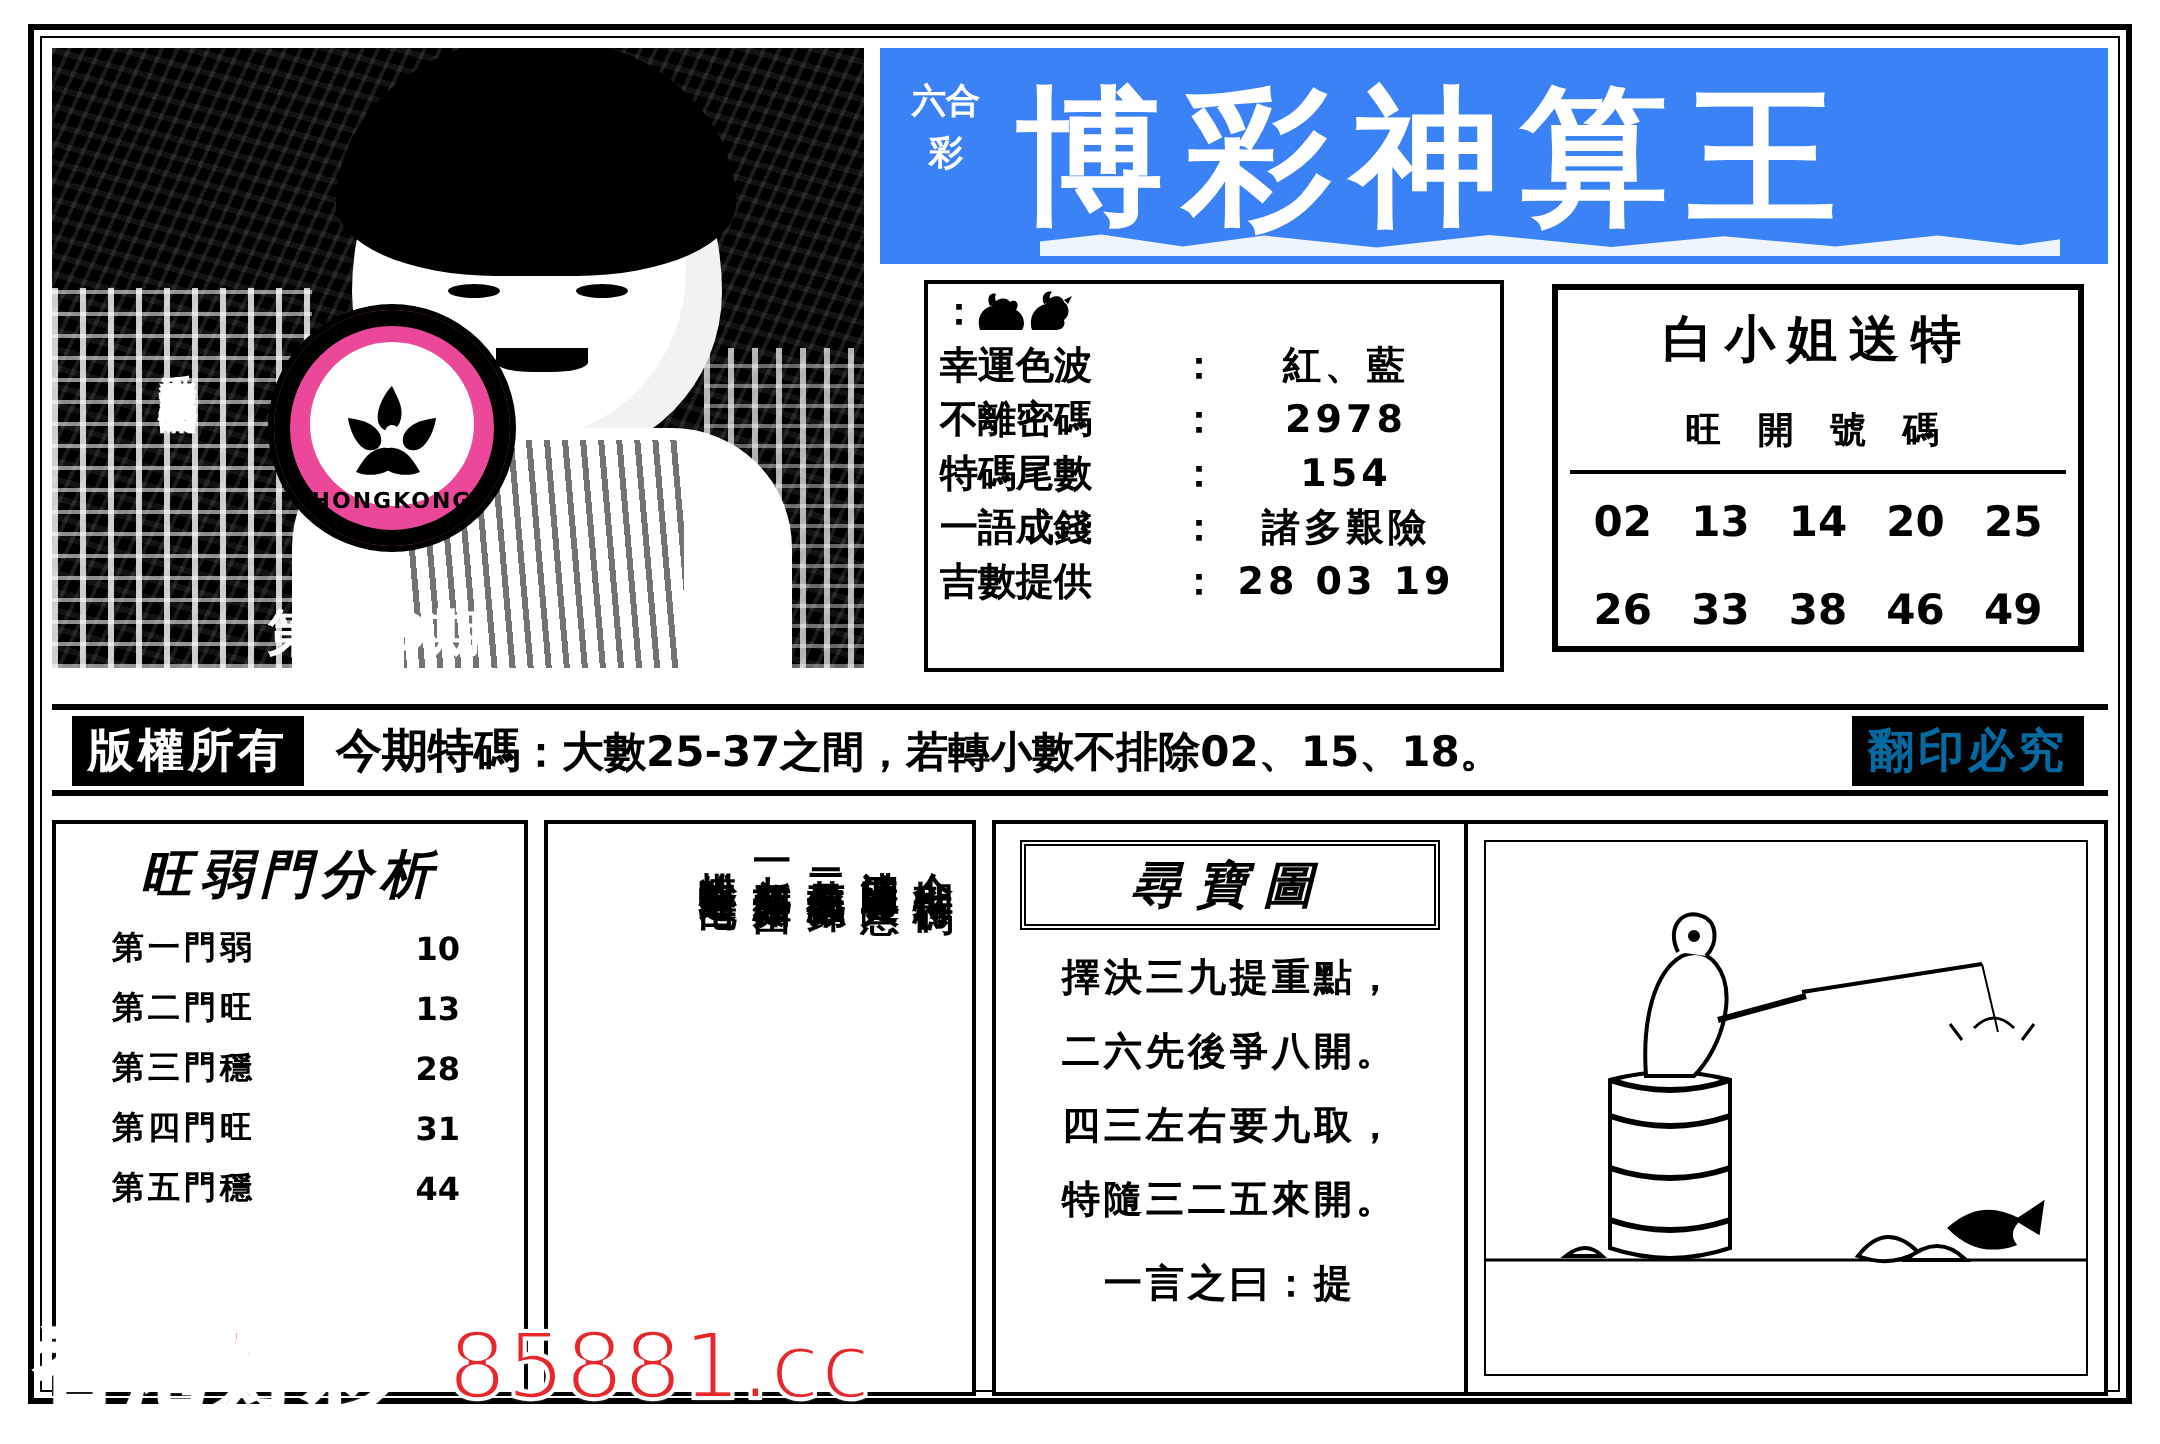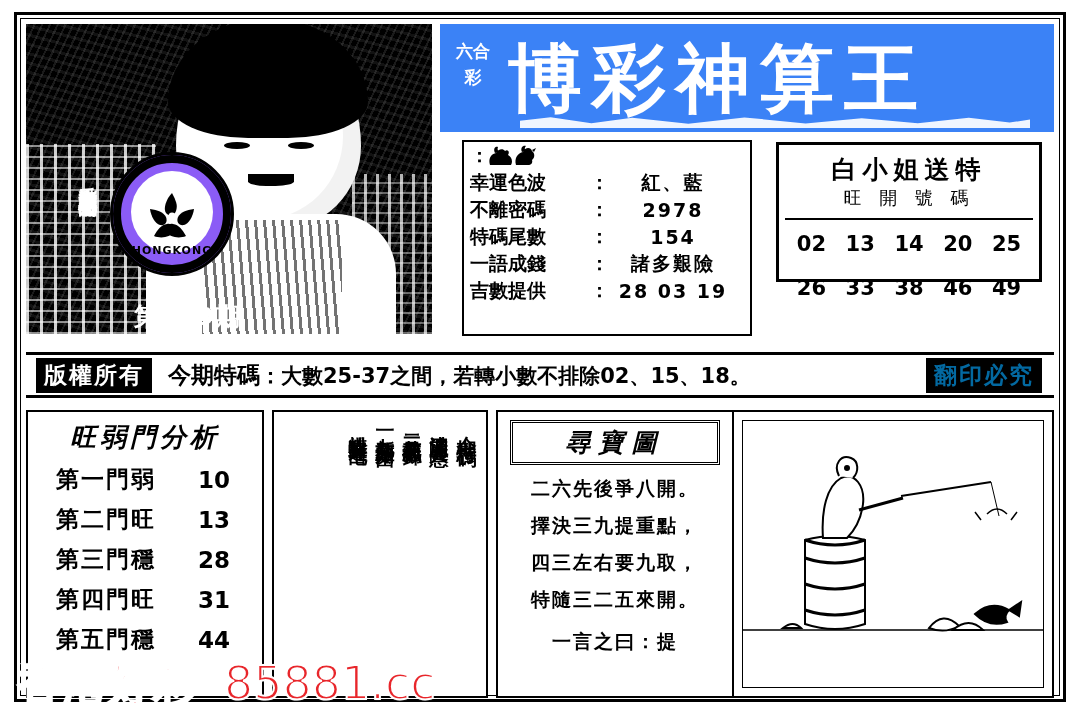--- a/index.html
+++ b/index.html
@@ -138,26 +138,26 @@
     line-height: 22px;
     font-weight: bold;
     letter-spacing: 1px;
     text-align: center;
     writing-mode: vertical-rl;
     text-orientation: upright;
     height: 250px;
   }
   .logo-circle {
     position: absolute;
-    left: 84px;
+    left: 108px;
     top: 128px;
     width: 118px;
     height: 118px;
     border-radius: 50%;
-    background: #8b5cf6;
+    background: #ec4899;
     border: 3px solid #000;
   }
   .logo-circle .ring-text {
     position: absolute;
     left: 0; top: 0;
     width: 118px; height: 118px;
     border-radius: 50%;
     border: 8px solid #000;
     box-sizing: border-box;
   }
@@ -270,39 +270,39 @@
     height: 22px;
     display: block;
   }
 
   
   .lady-box {
     position: absolute;
     left: 776px;
     top: 142px;
     width: 266px;
-    height: 140px;
+    height: 184px;
     border: 3px solid #000;
     box-sizing: border-box;
     background: #fff;
   }
   .lady-title {
     text-align: center;
     font-size: 25px;
     font-weight: bold;
     letter-spacing: 6px;
     margin-top: 8px;
     color: #000;
   }
   .lady-sub {
     text-align: center;
     font-size: 18px;
-    font-weight: normal;
+    font-weight: bold;
     letter-spacing: 6px;
-    margin-top: 0;
+    margin-top: 17px;
     color: #000;
   }
   .lady-divider {
     height: 2px;
     background: #000;
     margin: 8px 6px 0 6px;
   }
   .num-row {
     display: flex;
     justify-content: space-around;
@@ -372,21 +372,21 @@
     letter-spacing: 4px;
     text-align: center;
     margin-top: 8px;
     color: #000;
     font-style: italic;
   }
   .men-row {
     display: flex;
     align-items: center;
     margin: 9px 0 0 28px;
-    font-size: 23px;
+    font-size: 16px;
     font-weight: bold;
     color: #000;
   }
   .men-row .name { width: 128px; letter-spacing: 2px; }
   .men-row .val { width: 46px; text-align: right; }
 
   
   .poem-box {
     position: absolute;
     left: 272px;
@@ -643,22 +643,22 @@
     <div class="vcol label big">今期特碼</div>
     <div class="vcol">濃淡四五隨人意</div>
     <div class="vcol">二三花果紅似錦</div>
     <div class="vcol">一九新菌經如菌</div>
     <div class="vcol">蝶粉蜂迷三七白</div>
   </div>
 
   <div class="xun-box">
     <div class="xun-left">
       <div class="xun-title">尋寶圖</div>
+      <div class="xun-line">擇決三九提重點，</div>
       <div class="xun-line">二六先後爭八開。</div>
-      <div class="xun-line">擇決三九提重點，</div>
       <div class="xun-line">四三左右要九取，</div>
       <div class="xun-line">特隨三二五來開。</div>
       <div class="xun-line" style="margin-top:16px;">一言之曰：提</div>
     </div>
     <div class="xun-right">
       <svg class="illus" viewBox="0 0 300 260" preserveAspectRatio="xMidYMid meet">
         <g stroke="#000" fill="none" stroke-width="2">
 
           <path d="M0 206 L300 206" stroke-width="1.5"></path>
 

